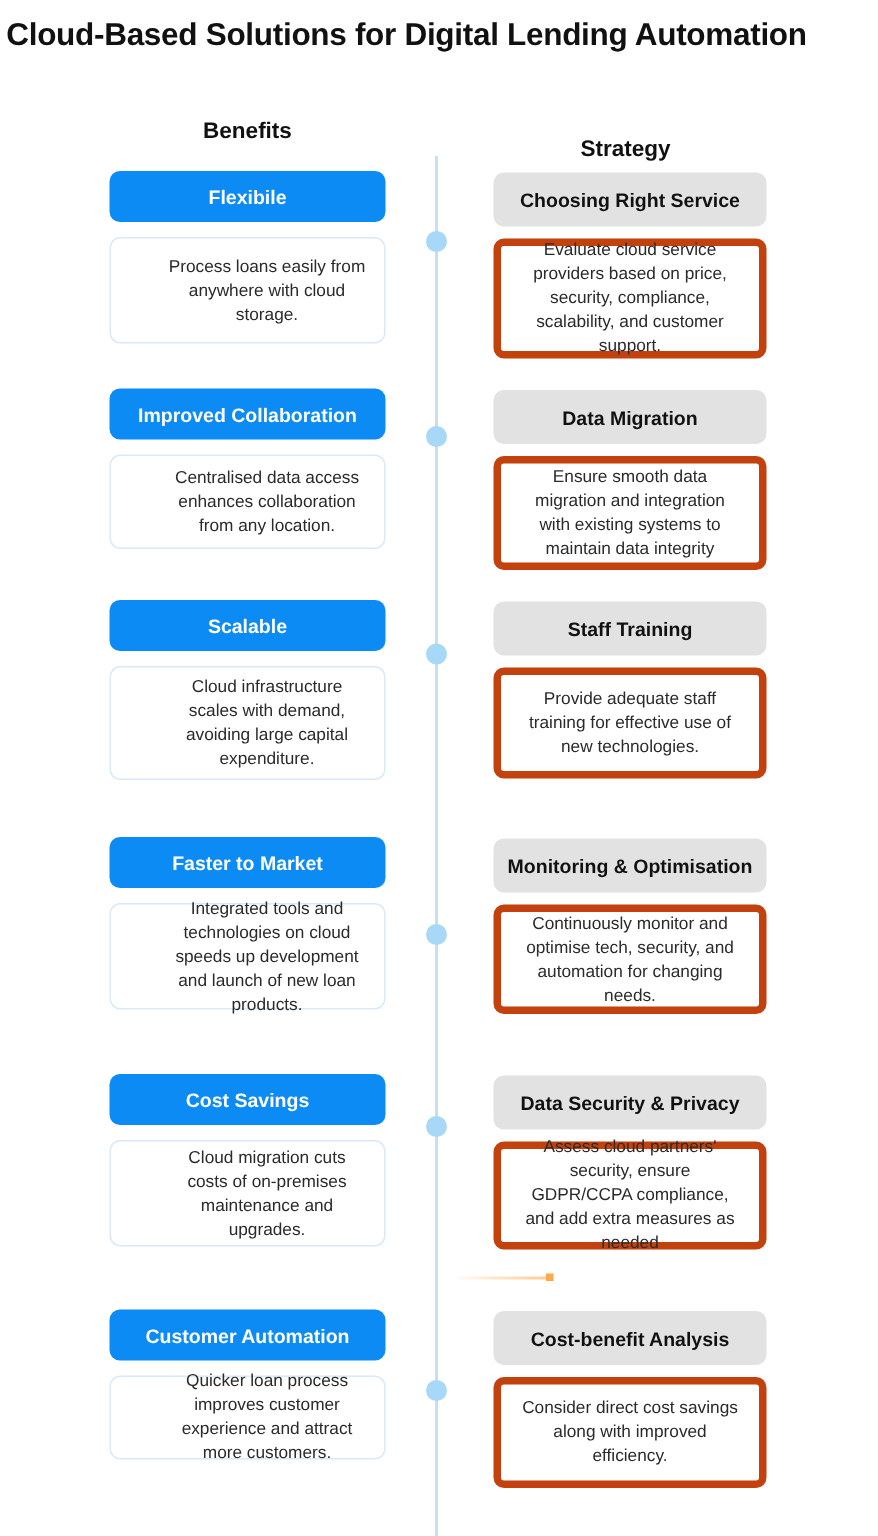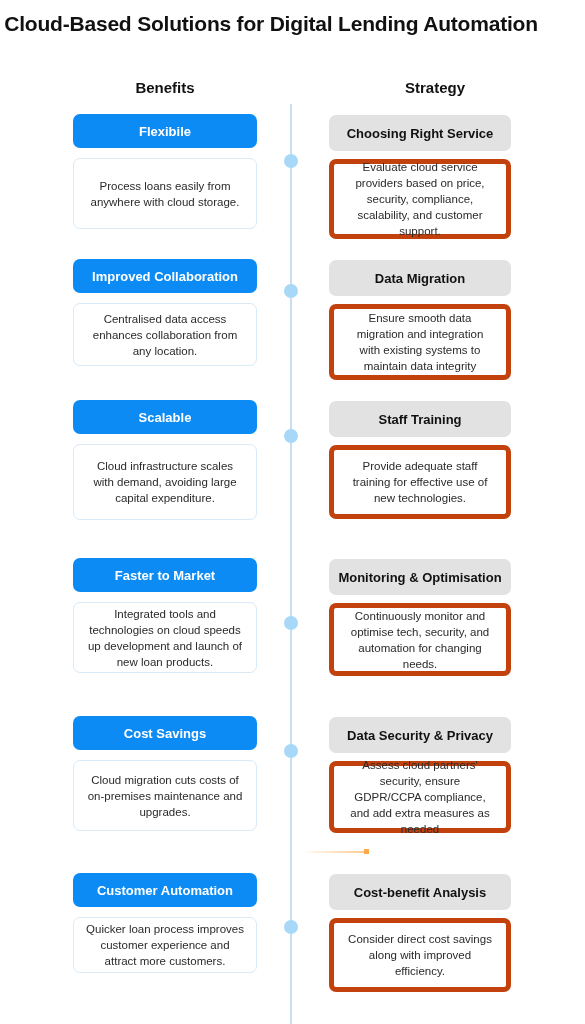--- a/index.html
+++ b/index.html
@@ -33,21 +33,21 @@
   
   .col-header {
     position: absolute;
     top: 79px;
     font-size: 15px;
     font-weight: bold;
     text-align: center;
     color: #111111;
   }
   .col-header.left  { left: 73px;  width: 184px; }
-  .col-header.right { left: 344px; width: 182px; }
+  .col-header.right { left: 326px; width: 182px; margin-top: 12px; }
 
   
   .timeline-line {
     position: absolute;
     left: 290px;
     top: 104px;
     width: 2px;
     height: 920px;
     background: #c9dff0;
   }
@@ -119,20 +119,21 @@
     text-align: center;
     display: flex;
     align-items: center;
     justify-content: center;
     padding: 8px 12px;
   }
   .desc.left {
     left: 73px;
     width: 184px;
     border: 1px solid #d8e9f8;
+    padding-left: 38px;
   }
   .desc.right {
     left: 329px;
     width: 182px;
     border: 5px solid #c2410c;
   }
 </style>
 </head>
 <body>
 

